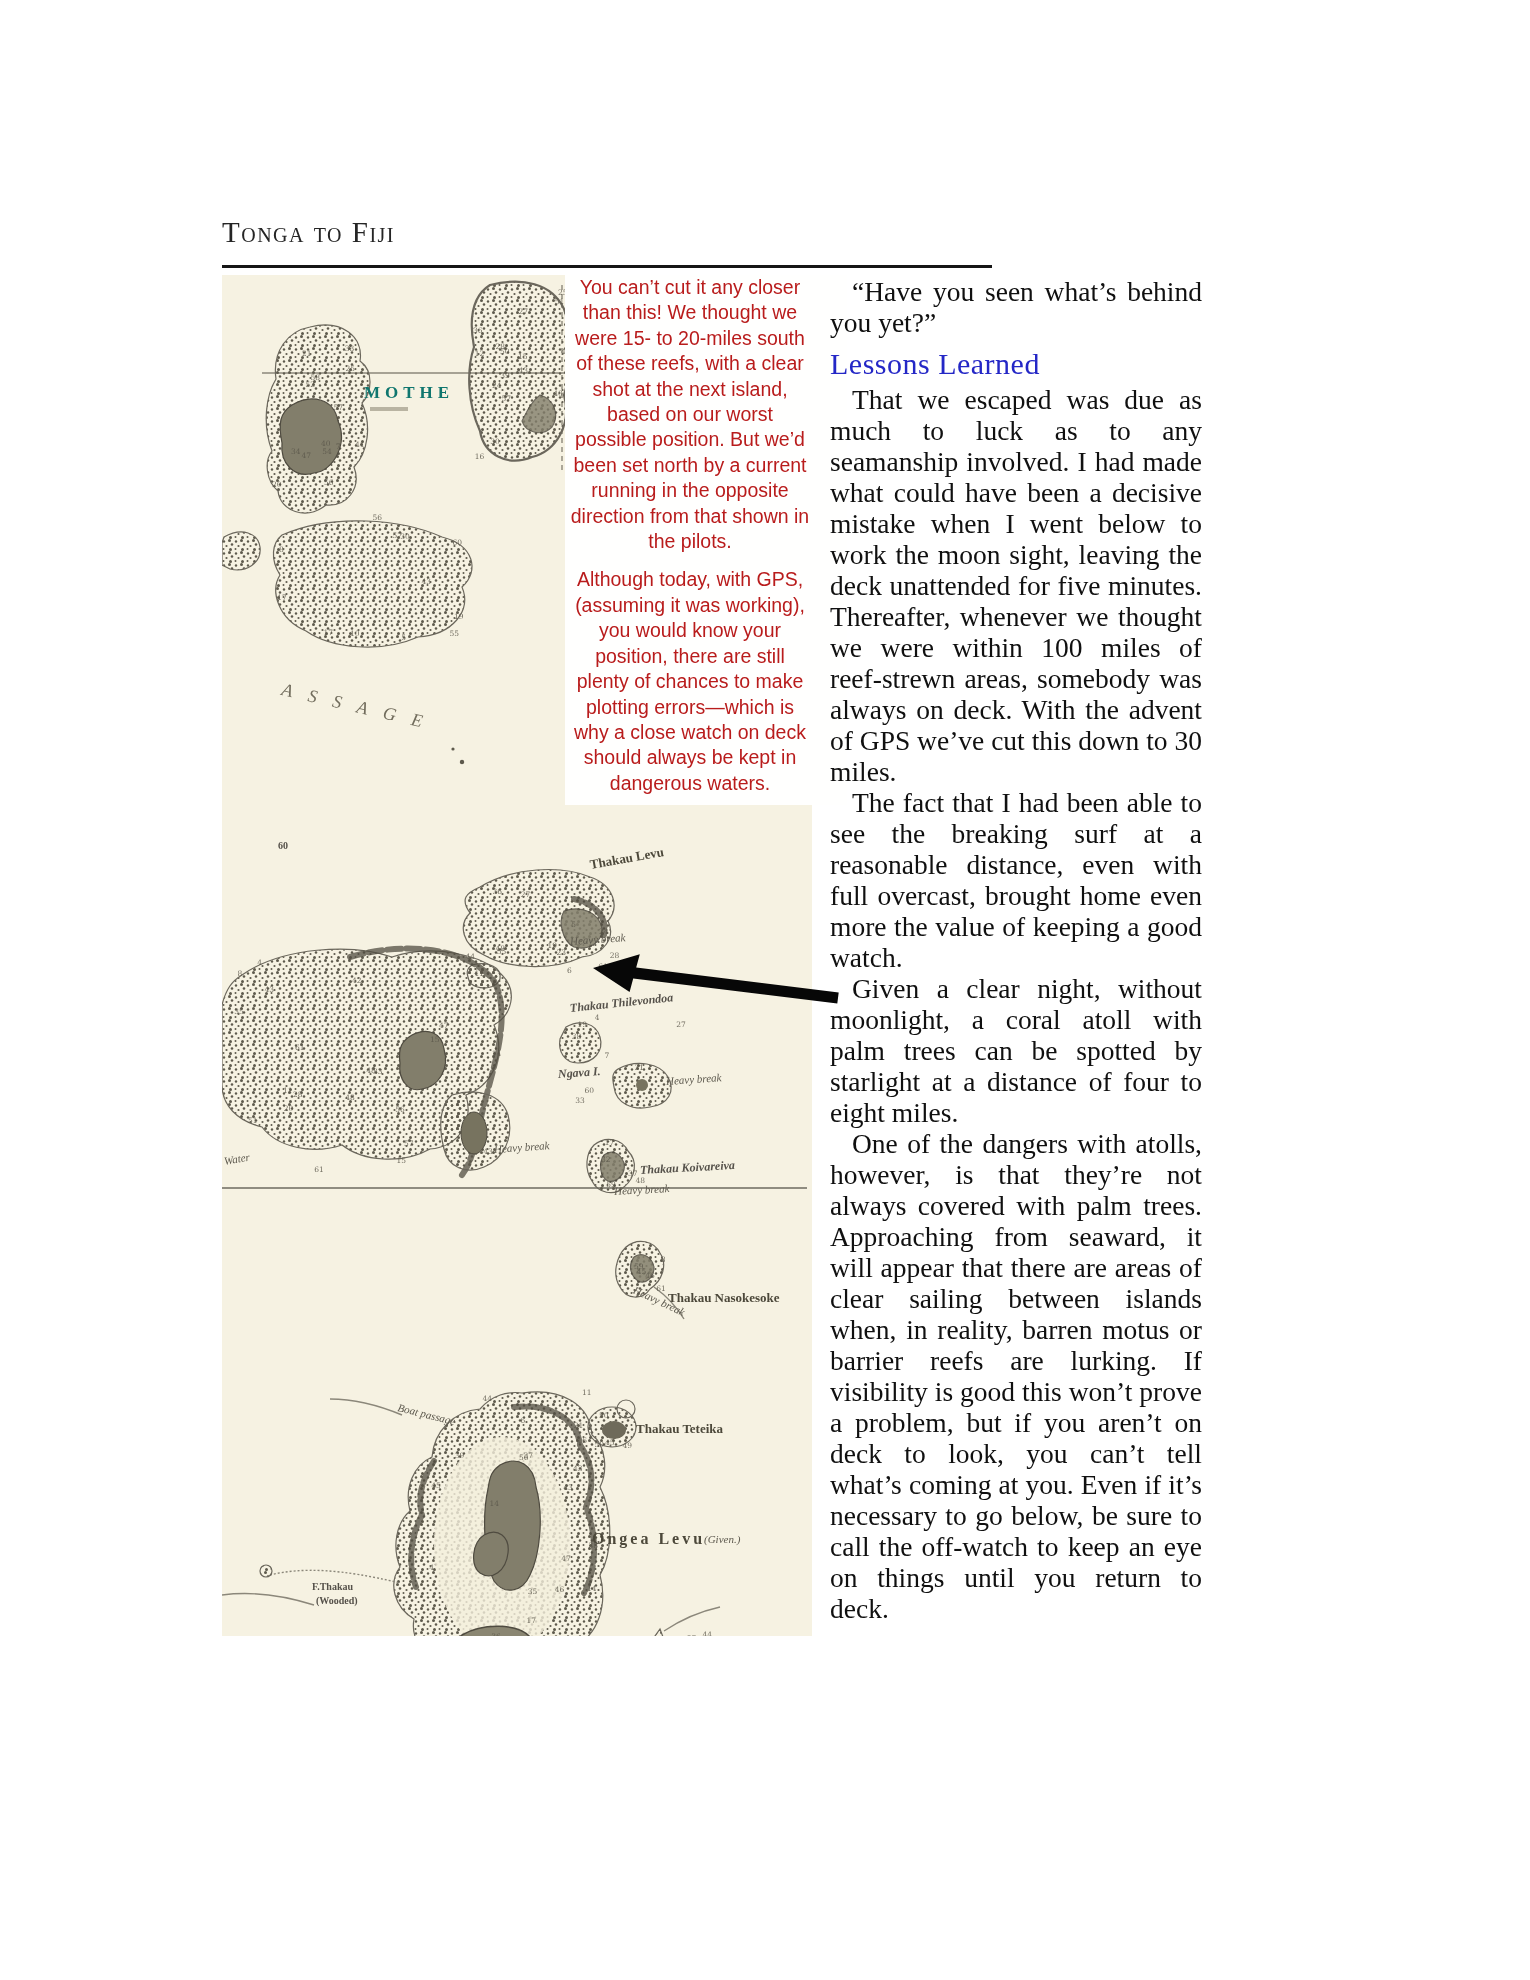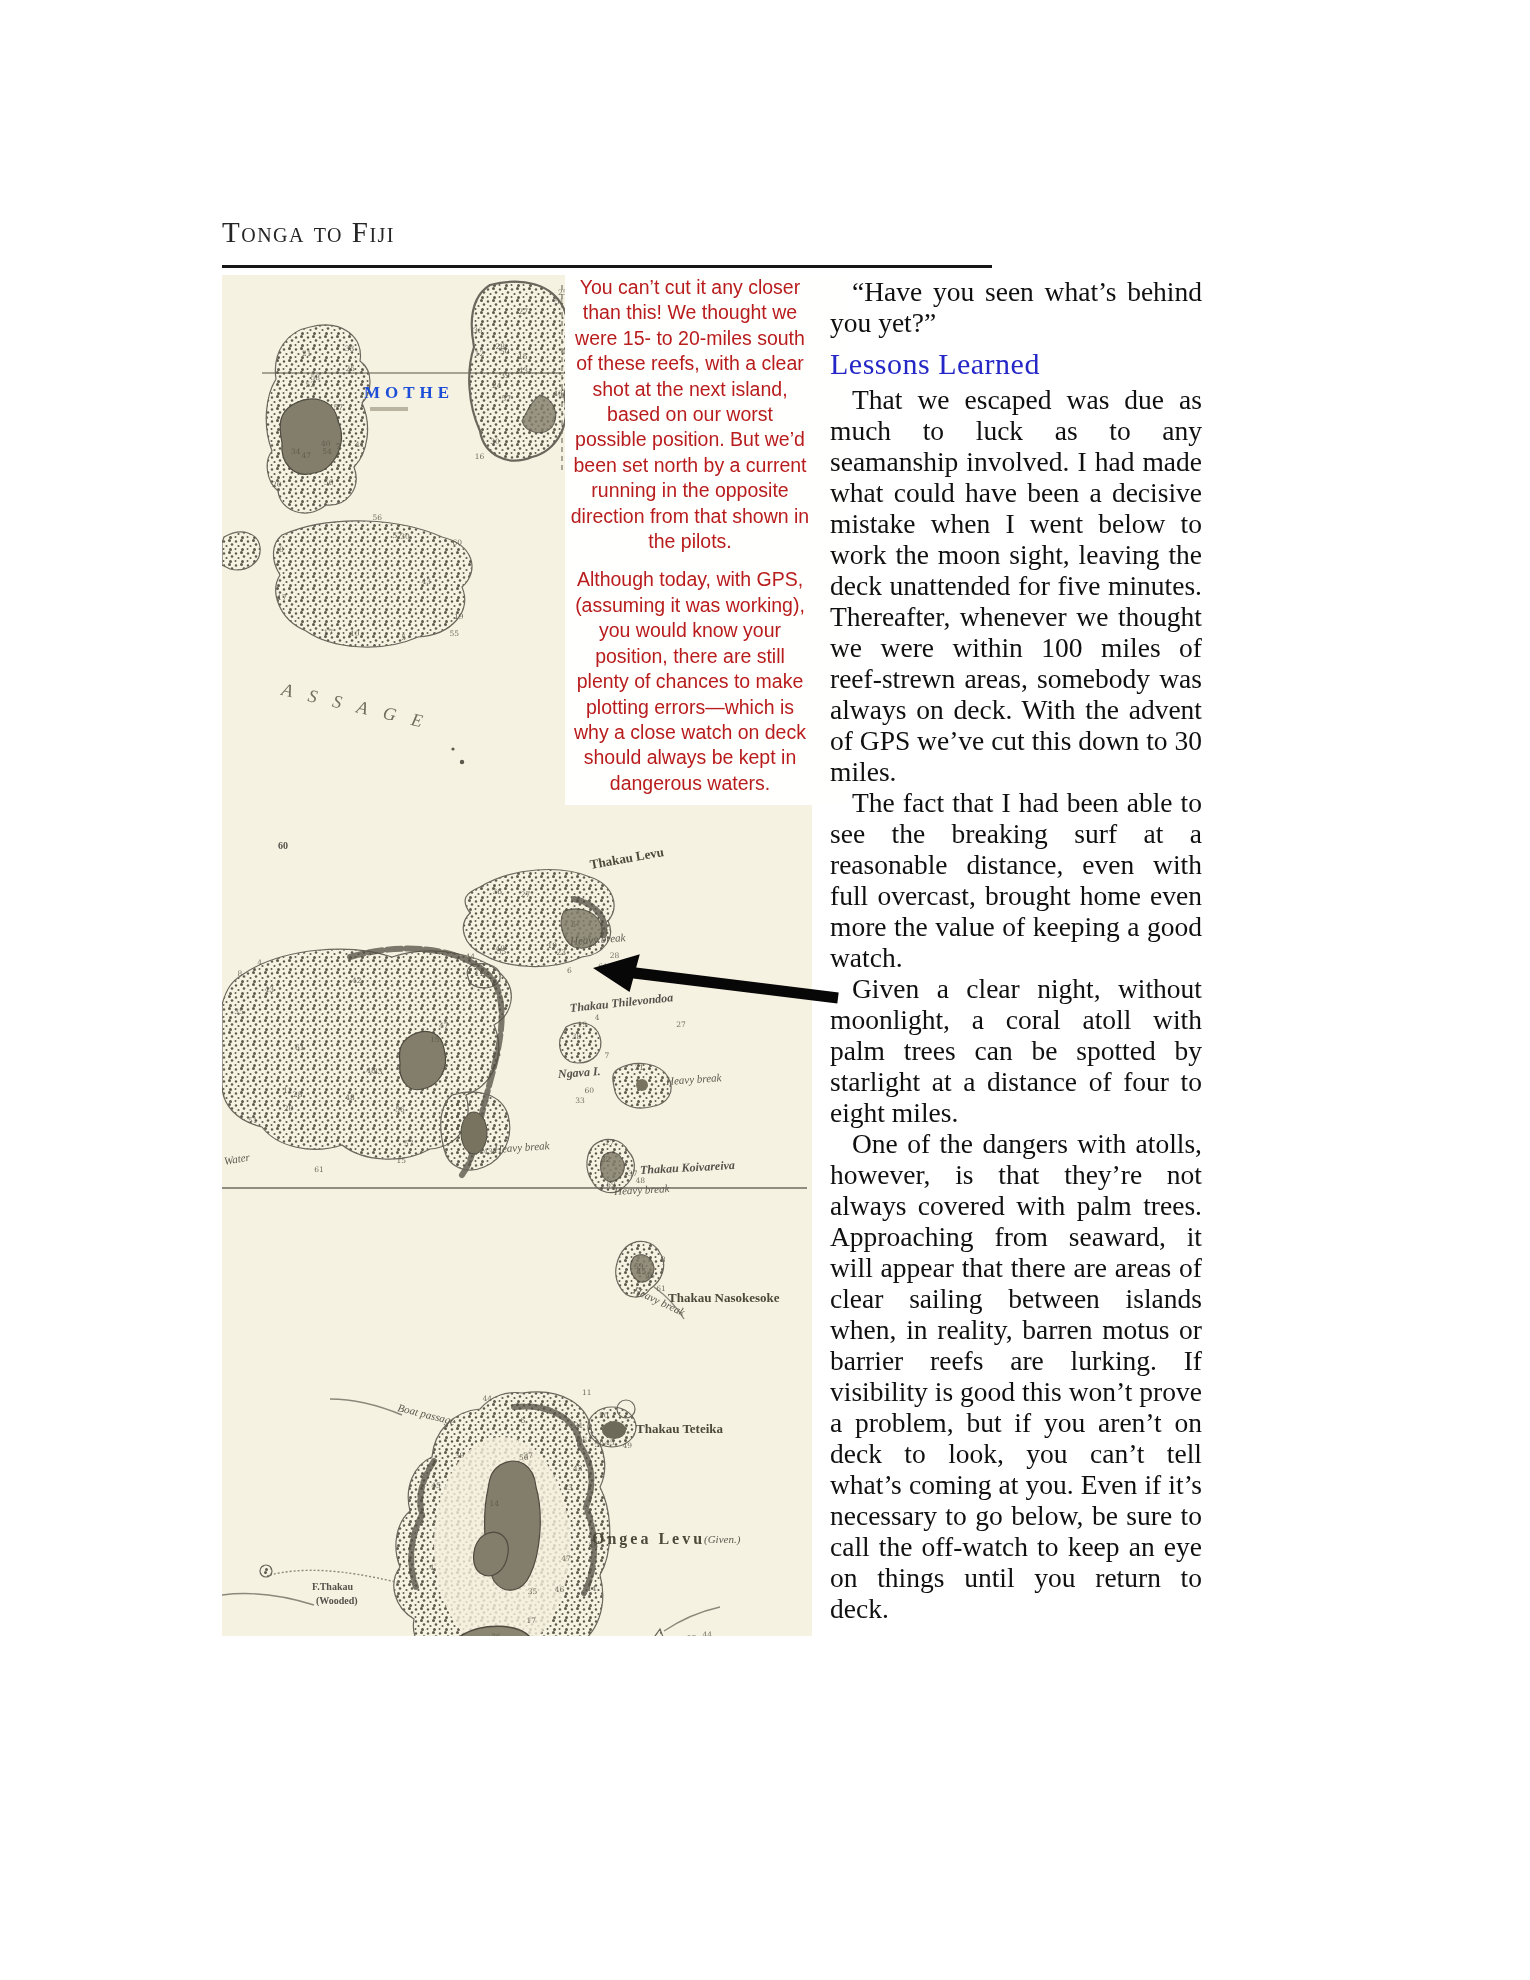--- a/index.html
+++ b/index.html
@@ -7,21 +7,21 @@
         font-family:"Liberation Serif",serif;}
   
   .title{position:absolute;left:222px;top:216px;margin:0;font:400 29px "Liberation Serif",serif;
          font-variant:small-caps;letter-spacing:1.5px;color:#252525;}
   .header-rule{position:absolute;left:222px;top:265px;width:770px;height:3px;background:#161616;}
   
   .chart{position:absolute;left:222px;top:275px;width:625px;height:1435px;}
   .chart svg{position:absolute;left:0;top:0;}
   .map-labels{position:absolute;left:0;top:0;width:625px;height:1435px;pointer-events:none;}
   .ml{position:absolute;white-space:nowrap;transform-origin:left center;color:#55514a;}
-  .ml.caps-lg{font:600 17px "Liberation Serif",serif;letter-spacing:5px;color:#1d4ed8;}
+  .ml.caps-lg{font:600 17px "Liberation Serif",serif;letter-spacing:5px;color:#0f766e;}
   .ml.caps{font:700 16px "Liberation Serif",serif;letter-spacing:3px;color:#4c483a;}
   .ml.name{font:700 13px "Liberation Serif",serif;color:#4c483a;}
   .ml.ital{font:italic 600 12px "Liberation Serif",serif;color:#55514a;}
   .ml.note{font:italic 11px "Liberation Serif",serif;color:#5d594e;}
   .ml.tiny{font:600 10px "Liberation Serif",serif;color:#55514a;}
   .ml.passage{font:italic 18px "Liberation Serif",serif;letter-spacing:16px;color:#716c5c;}
   .reef{fill:url(#st);stroke:#6b675c;stroke-width:1.2;}
   .island{fill:#827e6b;stroke:#4f4b40;stroke-width:1.2;}
   .darkband{fill:none;stroke:#514d42;stroke-width:6;opacity:.75;stroke-linecap:round;}
   .thin{fill:none;stroke:#8b877a;stroke-width:1.4;}

